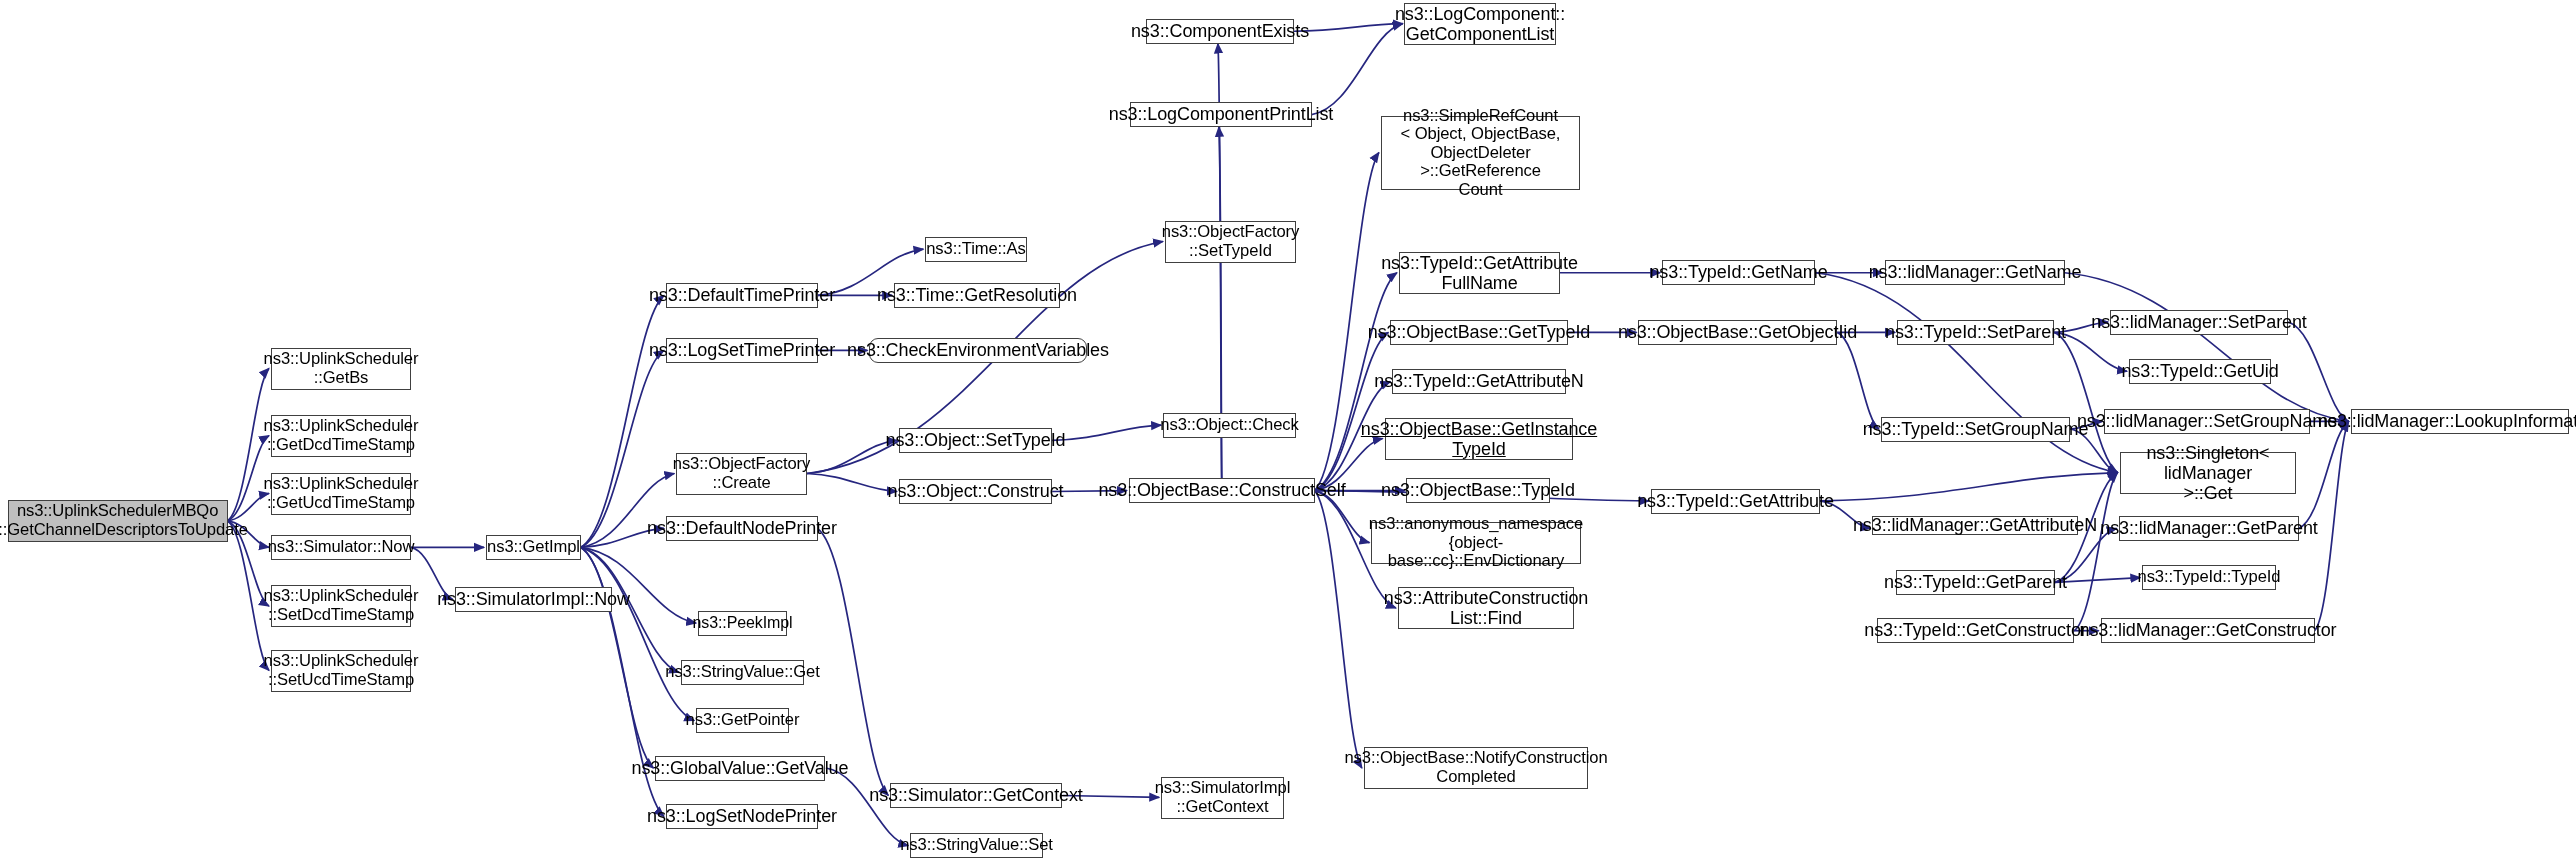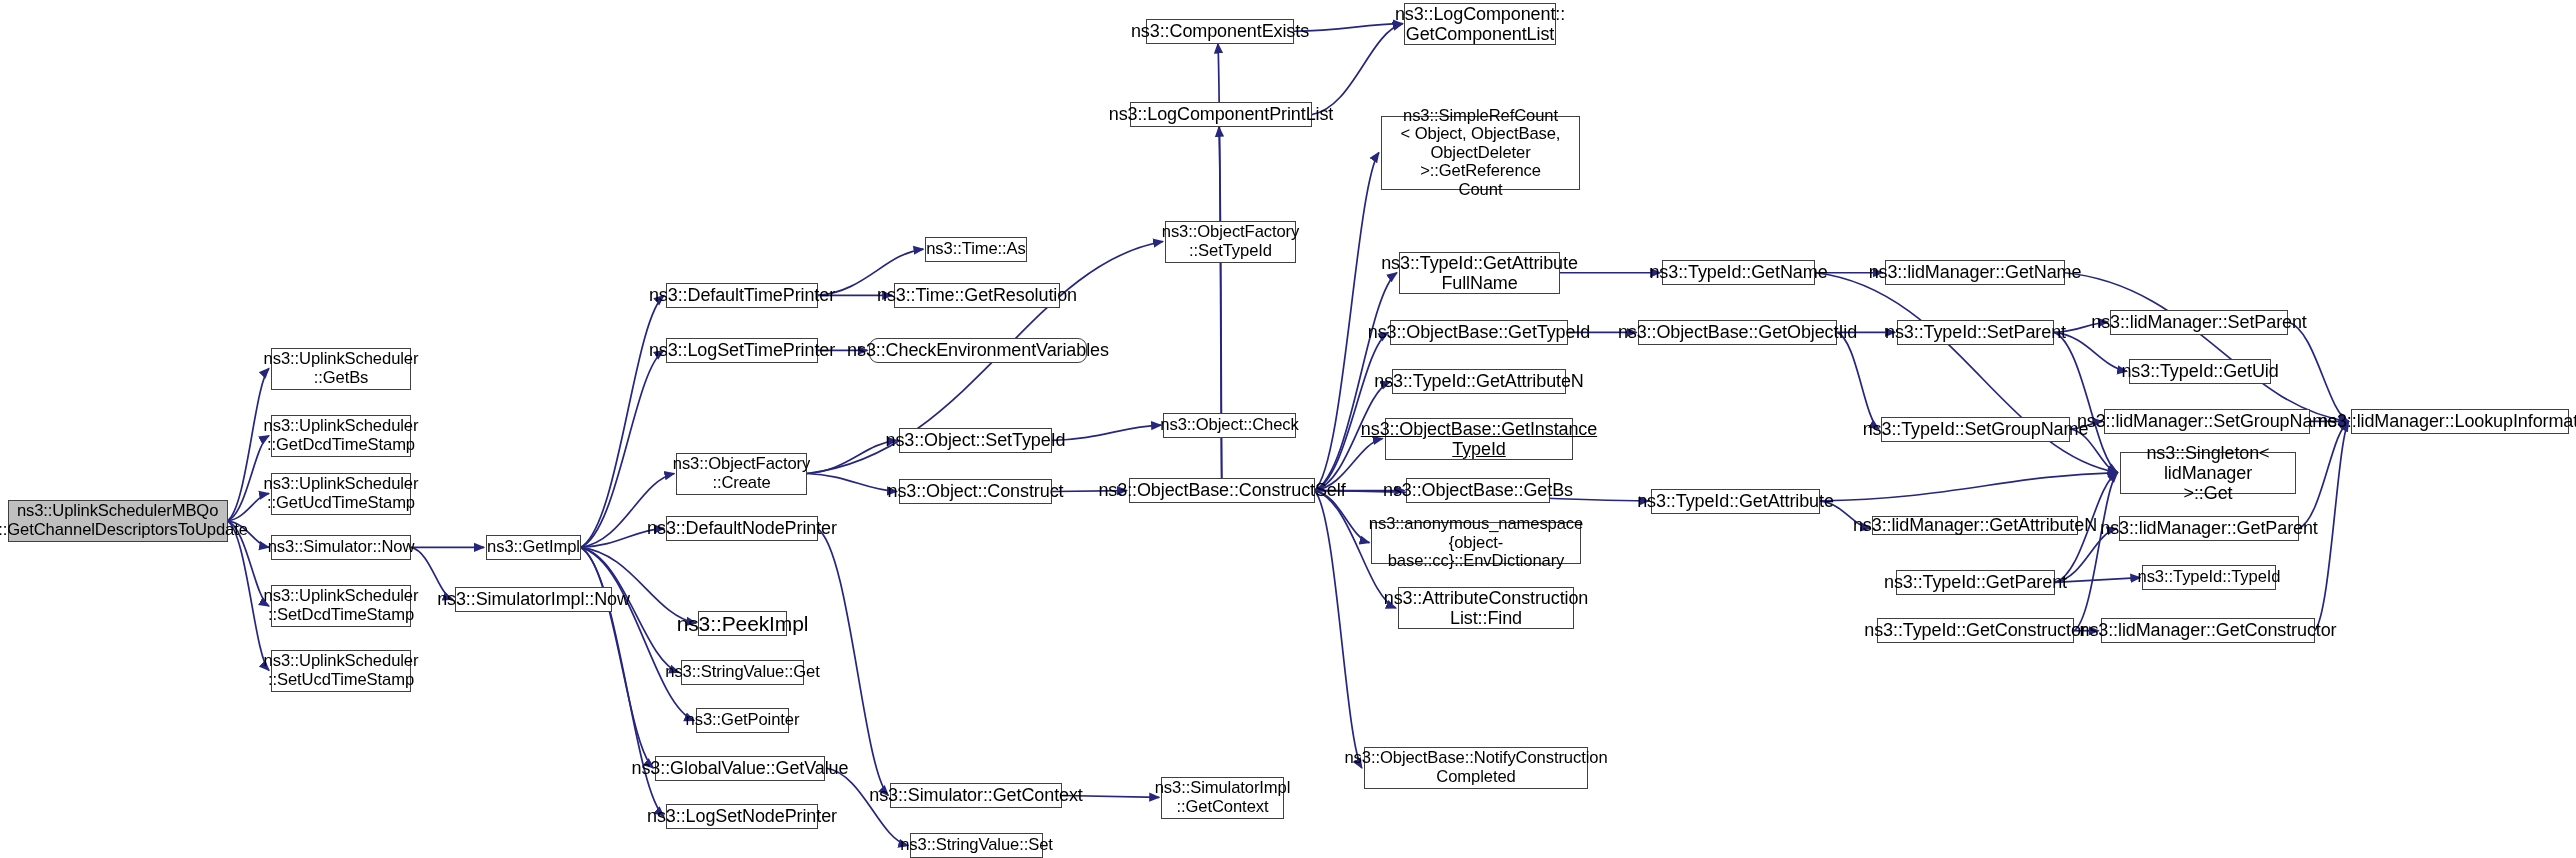--- a/index.html
+++ b/index.html
@@ -137,21 +137,21 @@
 ::SetDcdTimeStamp</div>
     <div class="node" style="left: 271px; top: 650px; width: 140px; height: 42px; border-color: rgb(64, 64, 64); background: rgb(255, 255, 255); font-size: 16.6px;">ns3::UplinkScheduler
 ::SetUcdTimeStamp</div>
     <div class="node" style="left: 486px; top: 535px; width: 95px; height: 24.6px; border-color: rgb(64, 64, 64); background: rgb(255, 255, 255); font-size: 16.6px;">ns3::GetImpl</div>
     <div class="node" style="left: 455px; top: 587px; width: 157px; height: 24.6px; border-color: rgb(64, 64, 64); background: rgb(255, 255, 255);">ns3::SimulatorImpl::Now</div>
     <div class="node" style="left: 666px; top: 283px; width: 152px; height: 24.6px; border-color: rgb(64, 64, 64); background: rgb(255, 255, 255);">ns3::DefaultTimePrinter</div>
     <div class="node" style="left: 666px; top: 338px; width: 152px; height: 24.6px; border-color: rgb(64, 64, 64); background: rgb(255, 255, 255);">ns3::LogSetTimePrinter</div>
     <div class="node" style="left: 676px; top: 453px; width: 131px; height: 42px; border-color: rgb(64, 64, 64); background: rgb(255, 255, 255); font-size: 16.6px;">ns3::ObjectFactory
 ::Create</div>
     <div class="node" style="left: 666px; top: 516px; width: 152px; height: 24.6px; border-color: rgb(64, 64, 64); background: rgb(255, 255, 255);">ns3::DefaultNodePrinter</div>
-    <div class="node" style="left: 698px; top: 611px; width: 89px; height: 24.6px; border-color: rgb(64, 64, 64); background: rgb(255, 255, 255); font-size: 21px;">ns3::PeekImpl</div>
+    <div class="node" style="left: 698px; top: 611px; width: 89px; height: 24.6px; border-color: rgb(64, 64, 64); background: rgb(255, 255, 255); font-size: 16px;">ns3::PeekImpl</div>
     <div class="node" style="left: 681px; top: 660px; width: 123px; height: 24.6px; border-color: rgb(64, 64, 64); background: rgb(255, 255, 255); font-size: 16.6px;">ns3::StringValue::Get</div>
     <div class="node" style="left: 696px; top: 708px; width: 93px; height: 24.6px; border-color: rgb(64, 64, 64); background: rgb(255, 255, 255); font-size: 16.6px;">ns3::GetPointer</div>
     <div class="node" style="left: 655px; top: 756px; width: 170px; height: 24.6px; border-color: rgb(64, 64, 64); background: rgb(255, 255, 255);">ns3::GlobalValue::GetValue</div>
     <div class="node" style="left: 666px; top: 804px; width: 152px; height: 24.6px; border-color: rgb(64, 64, 64); background: rgb(255, 255, 255);">ns3::LogSetNodePrinter</div>
     <div class="node" style="left: 925px; top: 237px; width: 102px; height: 24.6px; border-color: rgb(64, 64, 64); background: rgb(255, 255, 255); font-size: 16.6px;">ns3::Time::As</div>
     <div class="node" style="left: 894px; top: 283px; width: 166px; height: 24.6px; border-color: rgb(64, 64, 64); background: rgb(255, 255, 255);">ns3::Time::GetResolution</div>
     <div class="node" style="left: 869px; top: 338px; width: 218px; height: 24.6px; border-color: rgb(64, 64, 64); background: rgb(255, 255, 255); border-radius: 9px;">ns3::CheckEnvironmentVariables</div>
     <div class="node" style="left: 899px; top: 428px; width: 153px; height: 24.6px; border-color: rgb(64, 64, 64); background: rgb(255, 255, 255);">ns3::Object::SetTypeId</div>
     <div class="node" style="left: 899px; top: 479px; width: 153px; height: 24.6px; border-color: rgb(64, 64, 64); background: rgb(255, 255, 255);">ns3::Object::Construct</div>
     <div class="node" style="left: 890px; top: 783px; width: 172px; height: 24.6px; border-color: rgb(64, 64, 64); background: rgb(255, 255, 255);">ns3::Simulator::GetContext</div>
@@ -169,21 +169,21 @@
     <div class="node" style="left: 1381px; top: 116px; width: 199px; height: 74px; border-color: rgb(64, 64, 64); background: rgb(255, 255, 255); font-size: 16.6px; text-align: center;">ns3::SimpleRefCount
 &lt; Object, ObjectBase,
 ObjectDeleter &gt;::GetReference
 Count</div>
     <div class="node" style="left: 1399px; top: 252px; width: 161px; height: 42px; border-color: rgb(64, 64, 64); background: rgb(255, 255, 255);">ns3::TypeId::GetAttribute
 FullName</div>
     <div class="node" style="left: 1390px; top: 320px; width: 178px; height: 24.6px; border-color: rgb(64, 64, 64); background: rgb(255, 255, 255);">ns3::ObjectBase::GetTypeId</div>
     <div class="node" style="left: 1392px; top: 369px; width: 174px; height: 24.6px; border-color: rgb(64, 64, 64); background: rgb(255, 255, 255);">ns3::TypeId::GetAttributeN</div>
     <div class="node" style="left: 1385px; top: 418px; width: 188px; height: 42px; border-color: rgb(64, 64, 64); background: rgb(255, 255, 255); text-decoration: underline;">ns3::ObjectBase::GetInstance
 TypeId</div>
-    <div class="node" style="left: 1406px; top: 478px; width: 144px; height: 24.6px; border-color: rgb(64, 64, 64); background: rgb(255, 255, 255);">ns3::ObjectBase::GetBs</div>
+    <div class="node" style="left: 1406px; top: 478px; width: 144px; height: 24.6px; border-color: rgb(64, 64, 64); background: rgb(255, 255, 255);">ns3::ObjectBase::TypeId</div>
     <div class="node" style="left: 1371px; top: 522px; width: 210px; height: 42px; border-color: rgb(64, 64, 64); background: rgb(255, 255, 255); font-size: 16.6px;">ns3::anonymous_namespace
 {object-base::cc}::EnvDictionary</div>
     <div class="node" style="left: 1398px; top: 587px; width: 176px; height: 42px; border-color: rgb(64, 64, 64); background: rgb(255, 255, 255); text-align: center;">ns3::AttributeConstruction
 List::Find</div>
     <div class="node" style="left: 1364px; top: 747px; width: 224px; height: 42px; border-color: rgb(64, 64, 64); background: rgb(255, 255, 255); font-size: 16.6px;">ns3::ObjectBase::NotifyConstruction
 Completed</div>
     <div class="node" style="left: 1662px; top: 260px; width: 153px; height: 24.6px; border-color: rgb(64, 64, 64); background: rgb(255, 255, 255);">ns3::TypeId::GetName</div>
     <div class="node" style="left: 1638px; top: 320px; width: 199px; height: 24.6px; border-color: rgb(64, 64, 64); background: rgb(255, 255, 255);">ns3::ObjectBase::GetObjectIid</div>
     <div class="node" style="left: 1651px; top: 489px; width: 169px; height: 24.6px; border-color: rgb(64, 64, 64); background: rgb(255, 255, 255);">ns3::TypeId::GetAttribute</div>
     <div class="node" style="left: 1885px; top: 260px; width: 180px; height: 24.6px; border-color: rgb(64, 64, 64); background: rgb(255, 255, 255);">ns3::lidManager::GetName</div>

